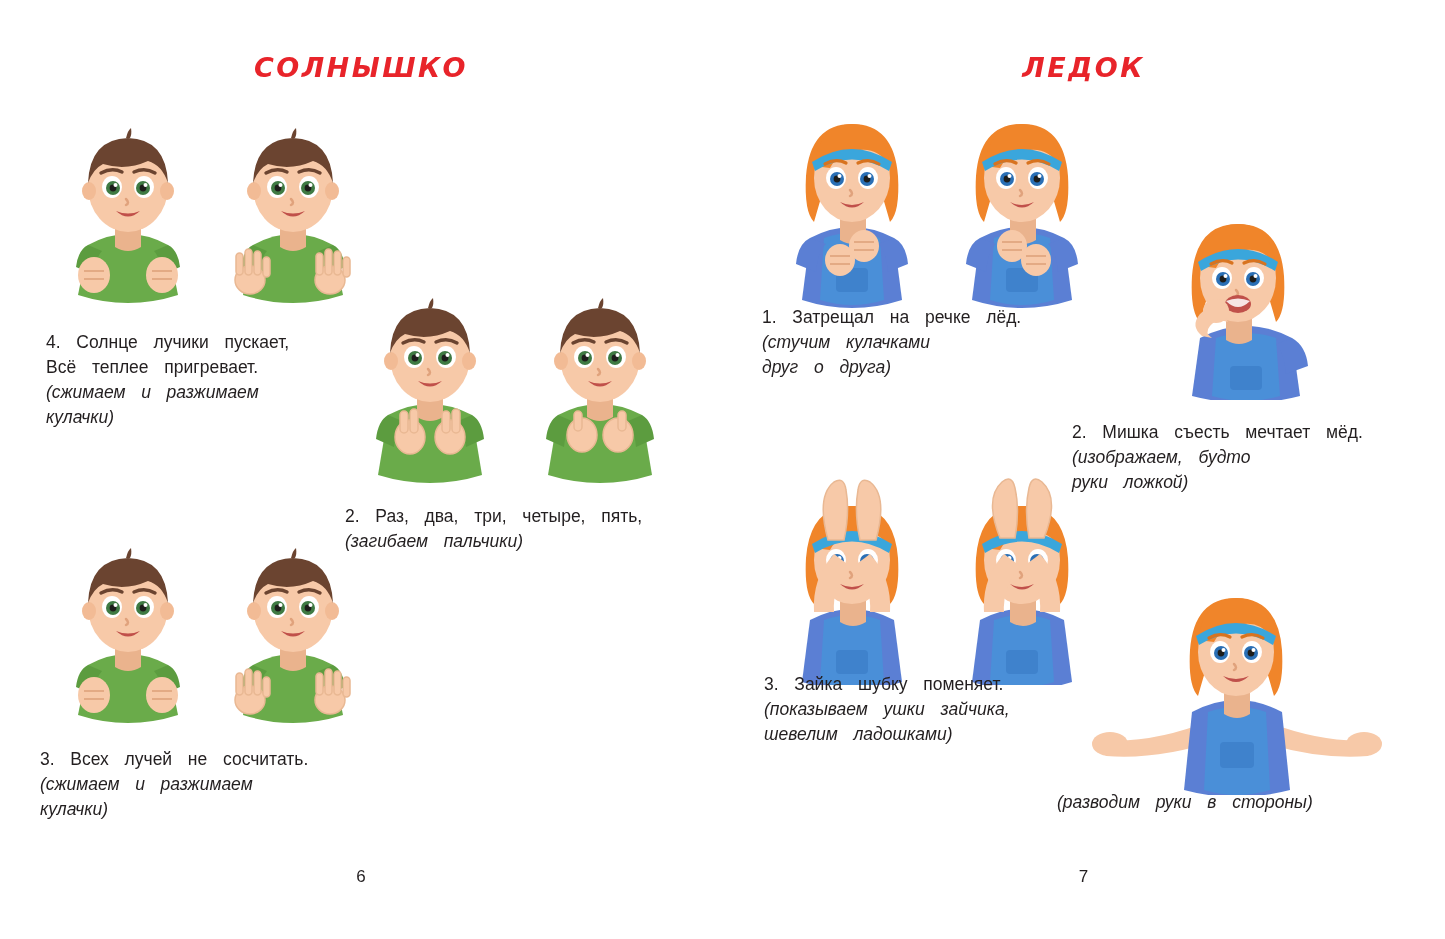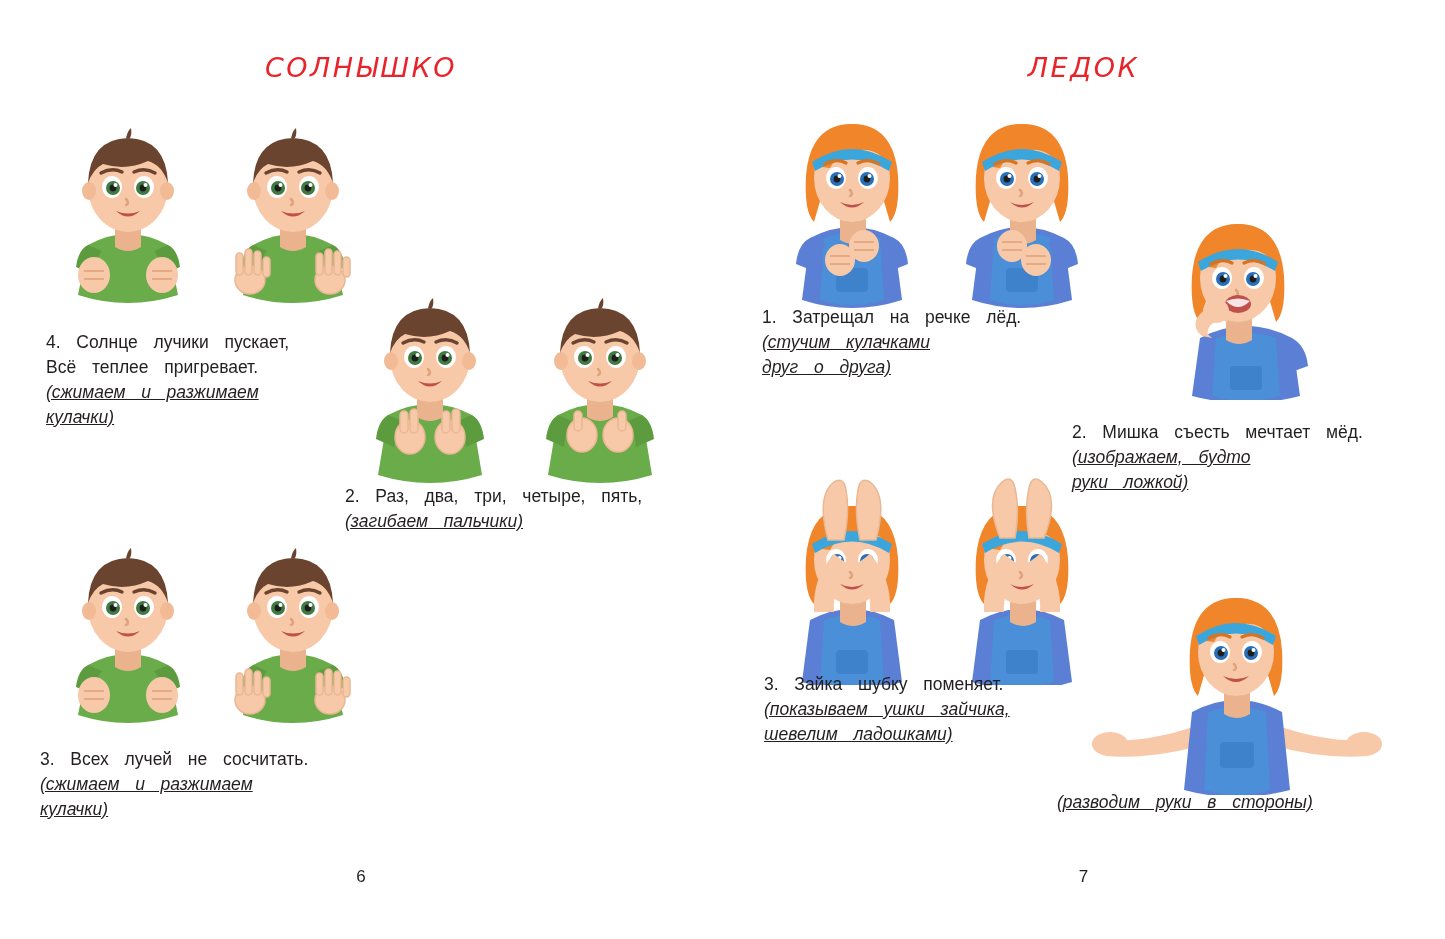--- a/index.html
+++ b/index.html
@@ -25,21 +25,21 @@
   .page-left  { left: 0;    width: 722px; }
   .page-right { left: 722px; width: 723px; }
 
   .page-title {
     position: absolute;
     top: 52px;
     width: 100%;
     text-align: center;
     font-family: "DejaVu Sans", sans-serif;
     font-style: italic;
-    font-weight: normal;
+    font-weight: bold;
     color: #e8242a;
     font-size: 27px;
     letter-spacing: 2.5px;
   }
 
   .page-number {
     position: absolute;
     bottom: 52px;
     width: 100%;
     text-align: center;
@@ -49,21 +49,21 @@
 
   .caption {
     position: absolute;
     font-size: 17.5px;
     line-height: 1.42;
     color: #231f20;
     text-align: left;
     word-spacing: 3px;
   }
   .caption .line { display: block; white-space: pre; }
-  .caption .note { font-style: italic; text-decoration: underline; }
+  .caption .note { font-style: italic; }
 
   
   .fig { position: absolute; }
   .fig svg { display: block; }
 </style>
 </head>
 <body>
 
 <div class="page page-left">
 
@@ -215,21 +215,21 @@
       <path d="M58 86 q12 11 24 0 q-12 5 -24 0z" fill="#c0504a"></path>
       <g fill="#f7c9a8" stroke="#e9b893" stroke-width="1.5">
         <ellipse cx="52" cy="140" rx="15" ry="17"></ellipse>
         <rect x="44" y="116" width="8" height="20" rx="4"></rect>
         <ellipse cx="88" cy="140" rx="15" ry="17"></ellipse>
         <rect x="88" y="116" width="8" height="20" rx="4"></rect>
       </g>
     </svg>
   </div>
 
-  <div class="caption" style="left:345px; top:484px; width:340px;">
+  <div class="caption" style="left:345px; top:504px; width:340px;">
     <span class="line">2.  Раз,  два,  три,  четыре,  пять,</span>
     <span class="line note">(загибаем  пальчики)</span>
   </div>
 
   <div class="fig" style="left:58px; top:545px;">
     <svg width="140" height="185" viewBox="0 0 140 185">
       <path d="M30 120 q40 -22 80 0 l10 50 q-50 16 -100 0z" fill="#6aab4a"></path>
       <path d="M30 120 q-10 5 -12 22 l18 8 q2 -18 8 -24z" fill="#5c9c3f"></path>
       <path d="M110 120 q10 5 12 22 l-18 8 q-2 -18 -8 -24z" fill="#5c9c3f"></path>
       <path d="M57 100 h26 v22 q-13 8 -26 0z" fill="#eab38d"></path>

